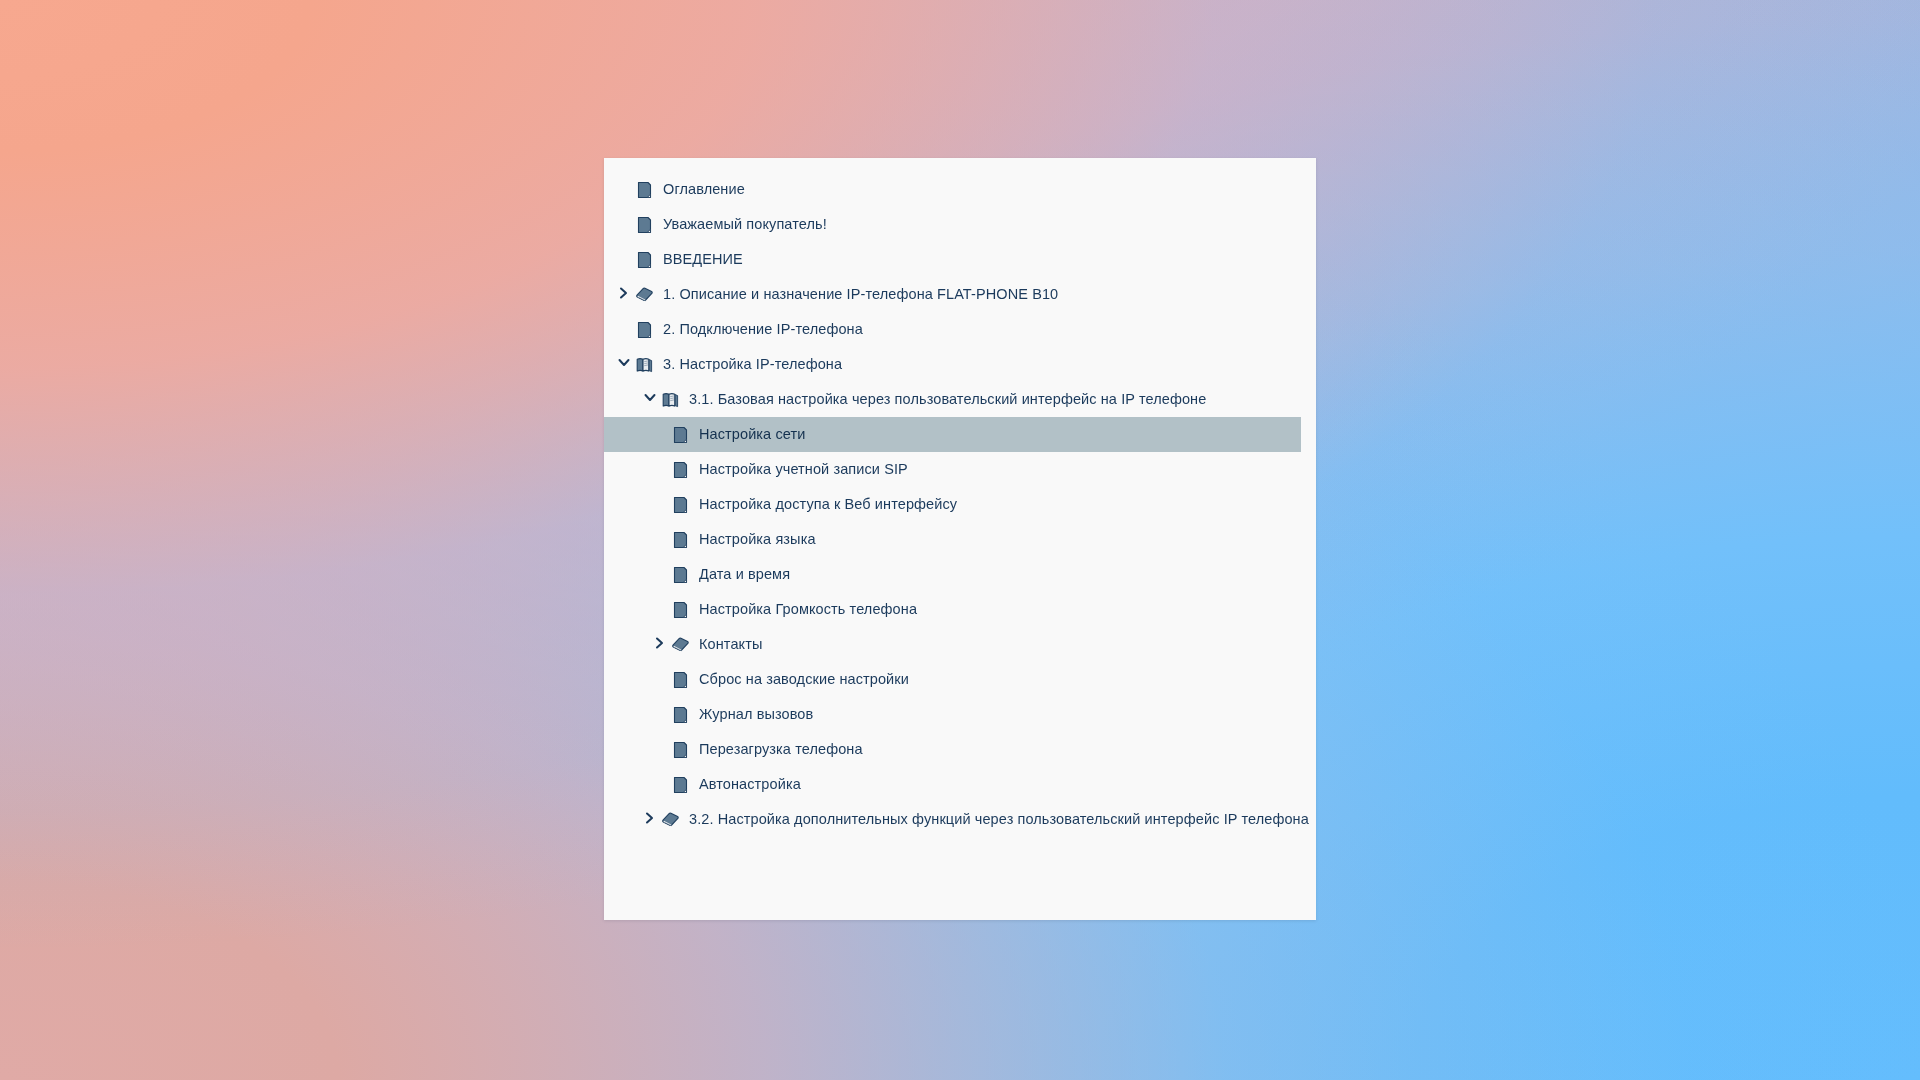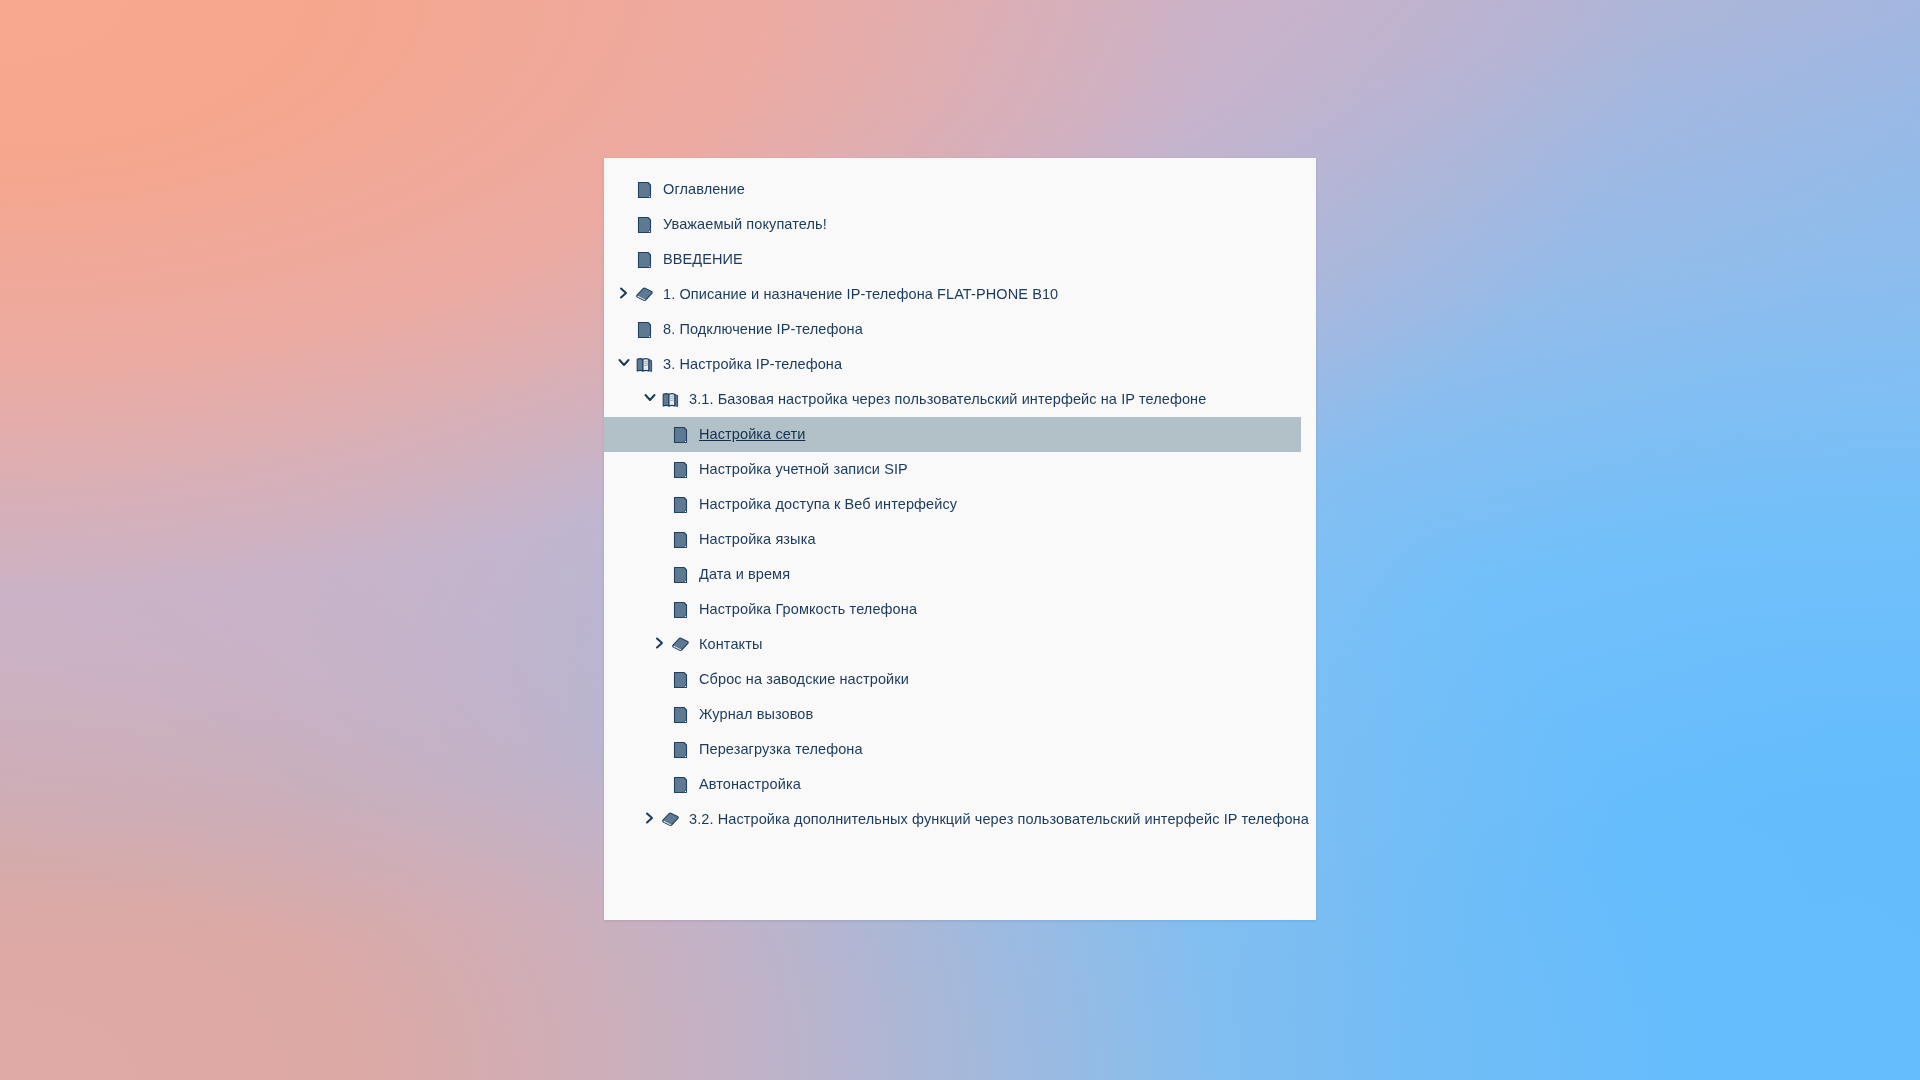--- a/index.html
+++ b/index.html
@@ -81,21 +81,21 @@
   }
 
   .node-label {
     font-size: 14.5px;
     color: #1b3a5c;
     letter-spacing: 0.1px;
     white-space: nowrap;
     line-height: 1;
   }
 
-  .tree-row.selected .node-label { color: #14314f; text-decoration: underline; }
+  .tree-row.selected .node-label { color: #14314f; }
 </style>
 </head>
 <body>
 
 <div id="desktop">
 
   <div id="tree-panel">
     <ul class="tree-list" id="tree-list">
         <li class="tree-row lvl-0">
           <span class="twisty none"></span>
@@ -143,21 +143,21 @@
           <span class="node-label">1. Описание и назначение  IP-телефона FLAT-PHONE B10</span>
         </li>
         <li class="tree-row lvl-0">
           <span class="twisty none"></span>
           <span class="node-icon">
             <svg width="15" height="16" viewBox="0 0 15 16">
               <path d="M1.5 0.5 H11 L13.5 3 V15.5 H1.5 Z" fill="#5d7a92" stroke="#21405f" stroke-width="1.1" stroke-linejoin="round"></path>
               <path d="M10.3 15.4 L13.5 12.3 L13.5 15.5 Z" fill="#f2f4f5" stroke="#21405f" stroke-width="0.9" stroke-linejoin="round"></path>
             </svg>
           </span>
-          <span class="node-label">8. Подключение IP-телефона</span>
+          <span class="node-label">2. Подключение IP-телефона</span>
         </li>
         <li class="tree-row lvl-0">
           <span class="twisty">
             <svg width="12" height="11" viewBox="0 0 12 11">
               <path d="M1.5 3 L6 8 L10.5 3" fill="none" stroke="#1d3b5c" stroke-width="2" stroke-linecap="round" stroke-linejoin="round"></path>
             </svg>
           </span>
           <span class="node-icon">
             <svg width="17" height="16" viewBox="0 0 17 16">
               <path d="M1.2 2.3 C3 1.4 5.2 1.4 7 2.3 L7 14.1 C5.2 13.2 3 13.2 1.2 14.1 Z" fill="#5d7a92" stroke="#21405f" stroke-width="1.1" stroke-linejoin="round"></path>

